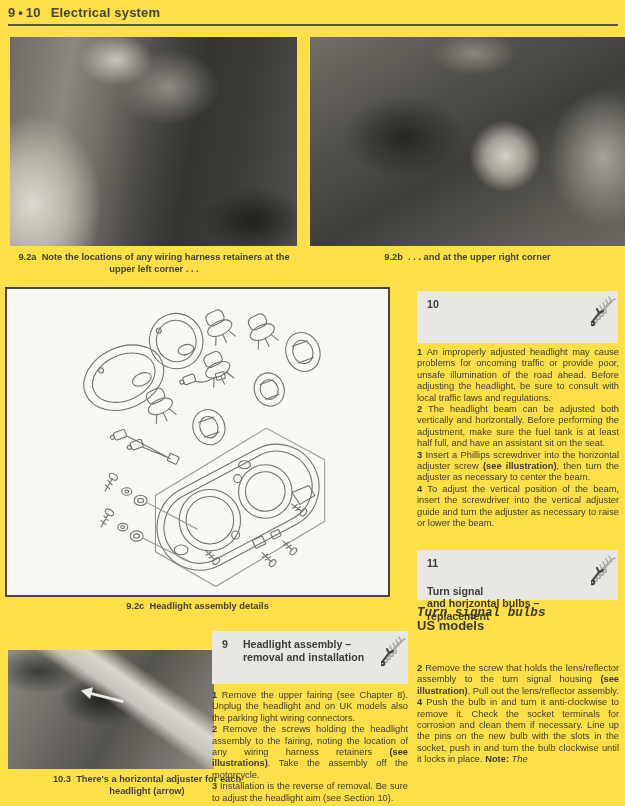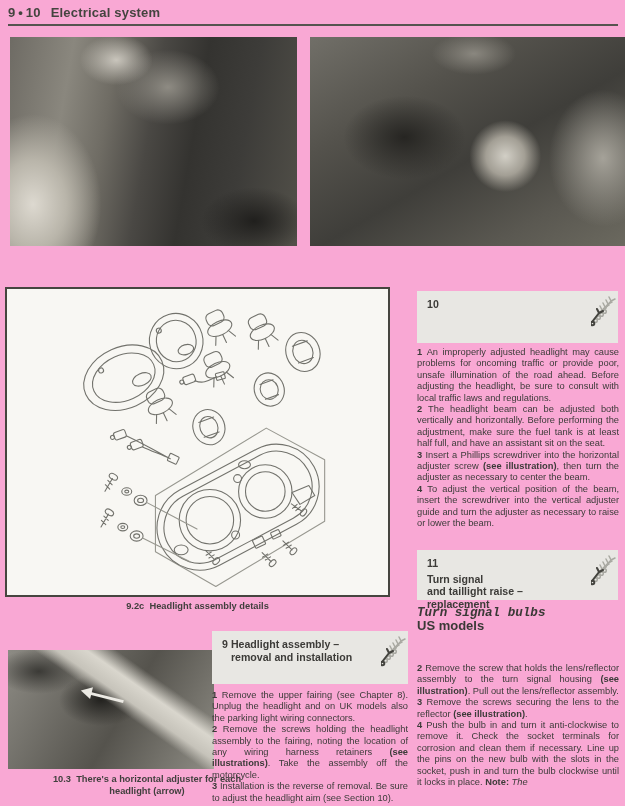--- a/index.html
+++ b/index.html
@@ -1,16 +1,16 @@
 <!DOCTYPE html>
 <html><head>
 <meta charset="utf-8">
 <style>
   html,body{margin:0;padding:0;background:#9a9994;}
-  .page{position:relative;width:625px;height:806px;background:#f9a8d4;
+  .page{position:relative;width:625px;height:806px;background:#fde047;
         font-family:"Liberation Sans",sans-serif;color:#3a3a38;overflow:hidden;}
 
   
   .hdr{position:absolute;left:8px;top:5px;font-size:13px;font-weight:bold;color:#44443f;letter-spacing:.2px;}
   .hdr .chapter{margin-left:10px;}
   .hdr-rule{position:absolute;left:8px;top:24px;width:610px;border-top:2px solid #55544f;}
 
   
   .photo{position:absolute;}
   .photo-tl{left:10px;top:37px;width:287px;height:209px;background-color:#4a4946;
@@ -43,21 +43,21 @@
   .cap-92b{left:315px;top:252px;width:305px;}
   .cap-92c{left:5px;top:601px;width:385px;}
   .cap-103{left:0px;top:774px;width:218px;padding-left:38px;}
 
   
   .diagram{position:absolute;left:5px;top:287px;width:385px;height:310px;background:#f8f7f3;
            border:2px solid #46453f;box-sizing:border-box;}
   .diagram svg{display:block;width:100%;height:100%;}
 
   
-  .sec-box{position:absolute;background:#e8e7e3;box-sizing:border-box;display:flex;gap:3px;
+  .sec-box{position:absolute;background:#e8e7e3;box-sizing:border-box;display:flex;gap:15px;
            padding:7px 26px 0 10px;}
   .sec-num,.sec-title{font-weight:bold;font-size:10.6px;line-height:12.6px;color:#3c3b38;}
   .sec-title span{display:block;}
   .box-s10{left:417px;top:291px;width:201px;height:52px;}
   .box-s11{left:417px;top:550px;width:201px;height:50px;flex-direction:column;}
   .box-s9{left:212px;top:631px;width:196px;height:53px;}
   .spanners{position:absolute;right:1px;top:3px;}
 
   
   .bodytext{position:absolute;font-size:9.3px;line-height:11.4px;text-align:justify;color:#3c3b39;}
@@ -76,20 +76,22 @@
 
 <div class="page">
 
   <div class="hdr">
     <span>9 • 10</span><span class="chapter">Electrical system</span>
   </div>
   <div class="hdr-rule"></div>
 
   <div class="photo photo-tl"></div>
   <div class="photo photo-tr"></div>
+  <div class="figcap cap-92a">9.2a&nbsp; Note the locations of any wiring harness retainers at the upper left corner . . .</div>
+  <div class="figcap cap-92b">9.2b&nbsp; . . . and at the upper right corner</div>
 
   <div class="diagram">
     <svg viewBox="0 0 385 306">
       <g fill="none" stroke="#72726c" stroke-width="1.1" stroke-linecap="round" stroke-linejoin="round">
 
         <path stroke="#97978f" d="M150 207 L262 139 L321 171 L321 233 L211 299 L150 264 Z"></path>
 
         <g transform="rotate(-28 233 218)">
           <rect x="146" y="176" width="174" height="86" rx="43"></rect>
           <rect x="153" y="183" width="160" height="72" rx="36"></rect>
@@ -252,21 +254,21 @@
     <p><b>1 </b><span>An improperly adjusted headlight may cause problems for oncoming traffic or provide poor, unsafe illumination of the road ahead. Before adjusting the headlight, be sure to consult with local traffic laws and regulations.</span></p>
     <p><b>2 </b><span>The headlight beam can be adjusted both vertically and horizontally. Before performing the adjustment, make sure the fuel tank is at least half full, and have an assistant sit on the seat.</span></p>
     <p><b>3 </b><span>Insert a Phillips screwdriver into the horizontal adjuster screw </span><b>(see illustration)</b><span>, then turn the adjuster as necessary to center the beam.</span></p>
     <p><b>4 </b><span>To adjust the vertical position of the beam, insert the screwdriver into the vertical adjuster guide and turn the adjuster as necessary to raise or lower the beam.</span></p>
   </div>
 
   <div class="sec-box box-s11">
     <span class="sec-num">11</span>
     <span class="sec-title">
       <span>Turn signal</span>
-      <span>and taillight raise –</span>
+      <span>and horizontal bulbs –</span>
       <span>replacement</span>
     </span>
     <svg class="spanners" width="26" height="36" viewBox="0 0 26 36">
       <g fill="none" stroke-linecap="round">
         <g stroke="#a9a9a2" stroke-width="1.5">
           <g transform="translate(12,0)">
               <path d="M1 16 L8 7 M8 7 L6 3 M8 7 L12 5"></path>
               <circle cx="1.5" cy="17.5" r="1.8"></circle>
             </g>
           <g transform="translate(9,3)">
@@ -287,21 +289,20 @@
             <circle cx="1.5" cy="17.5" r="1.8"></circle>
           </g>
       </g>
     </svg>
   </div>
 
   <div class="ts-head">Turn signal bulbs</div>
   <div class="us-label">US models</div>
   <div class="bodytext txt-s11-us">
     <p><b>2 </b><span>Remove the screw that holds the lens/reflector assembly to the turn signal housing </span><b>(see illustration)</b><span>. Pull out the lens/reflector assembly.</span></p>
-    <p><b>3 </b><span>Remove the screws securing the lens to the reflector </span><b>(see illustration)</b><span>.</span></p>
     <p><b>4 </b><span>Push the bulb in and turn it anti-clockwise to remove it. Check the socket terminals for corrosion and clean them if necessary. Line up the pins on the new bulb with the slots in the socket, push in and turn the bulb clockwise until it locks in place. </span><b>Note:</b><i> The</i></p>
   </div>
 
   <div class="sec-box box-s9">
     <span class="sec-num">9</span>
     <span class="sec-title">
       <span>Headlight assembly –</span>
       <span>removal and installation</span>
     </span>
     <svg class="spanners" width="26" height="36" viewBox="0 0 26 36">

